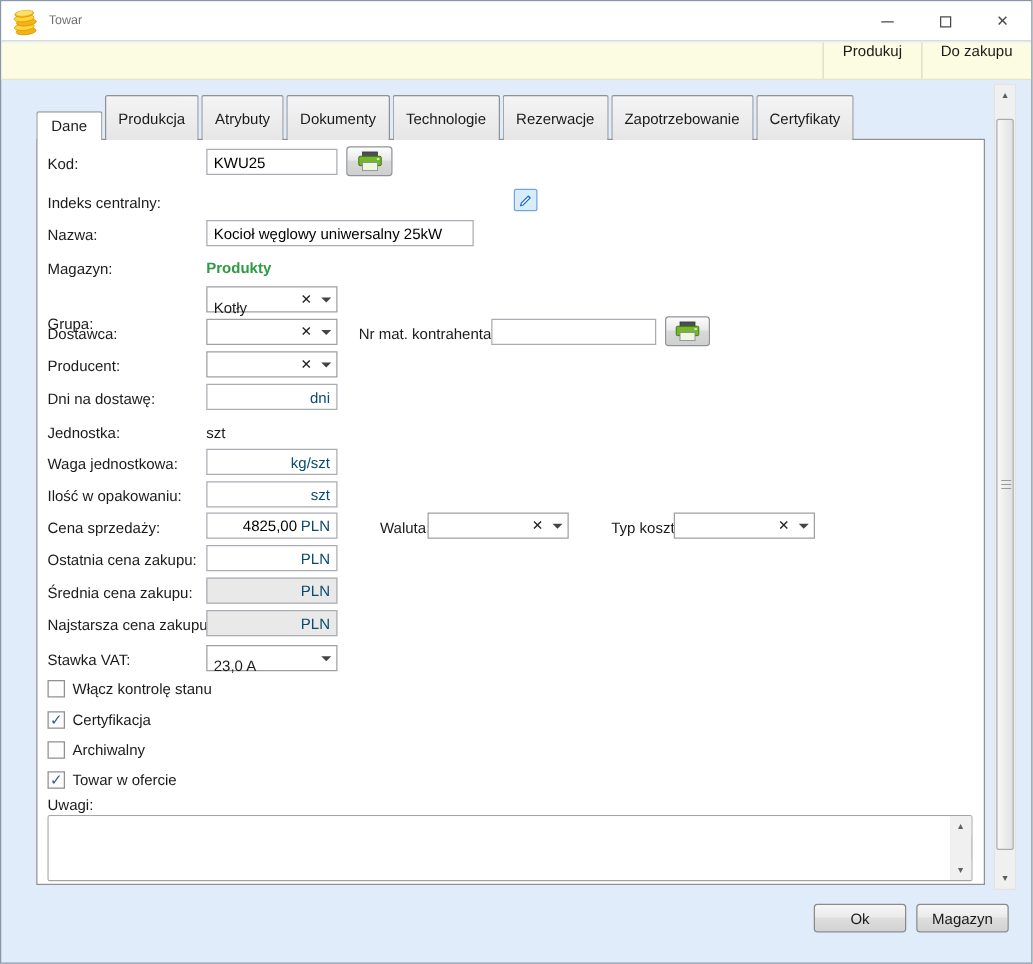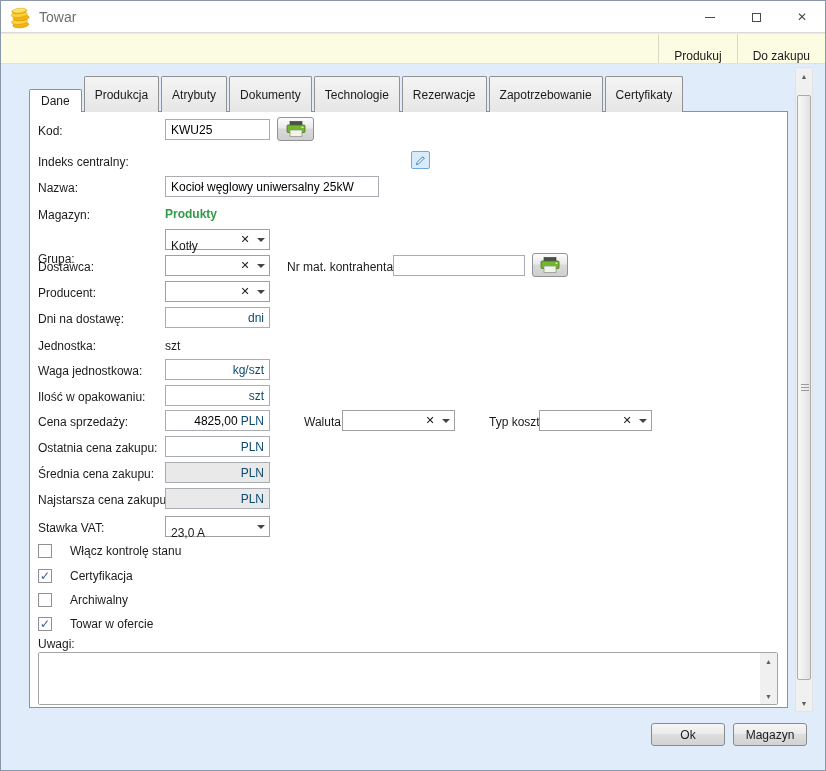--- a/index.html
+++ b/index.html
@@ -9,35 +9,35 @@
     background: #e1ecfb; border: 1px solid #8a97a8; overflow: hidden;
     font-size: 12px; color: #1b1b1b;
   }
   
   .titlebar {
     position: absolute; left: 0; top: 0; width: 100%; height: 32px;
     background: #ffffff; border-bottom: 1px solid #dadada;
     display: flex; align-items: center;
   }
   .titlebar .app-icon { margin-left: 8px; width: 22px; height: 24px; }
-  .titlebar .title-text { margin-left: 8px; color: #6f6f6f; font-size: 14px; }
+  .titlebar .title-text { margin-left: 8px; color: #6f6f6f; font-size: 10px; }
   .win-controls { position: absolute; right: 0; top: 0; height: 32px; display: flex; }
   .win-btn { width: 46px; height: 32px; display: flex; align-items: center; justify-content: center; color: #4a4a4a; }
   .min-glyph { display: block; width: 10px; height: 1px; background: #4a4a4a; }
   .max-glyph { display: block; width: 9px; height: 9px; border: 1px solid #4a4a4a; }
   .close-glyph { font-size: 12px; line-height: 1; }
   
   .toolbar {
     position: absolute; left: 0; top: 33px; width: 100%; height: 30px;
     background: #fcfce3; border-bottom: 1px solid #e3e3cf;
     display: flex; justify-content: flex-end; align-items: stretch;
   }
   .tb-btn {
     border-left: 1px solid #d9d9c6; padding: 0 15px;
-    display: flex; align-items: flex-end; color: #1b1b1b; cursor: default;
+    display: flex; align-items: flex-start; color: #1b1b1b; cursor: default;
   }
   
   .tabs { position: absolute; left: 28px; top: 89px; display: flex; align-items: flex-end; height: 22px; z-index: 3; }
   .tab {
     height: 36px; padding: 0 10px; margin-right: 2px;
     background: linear-gradient(#f4f4f4, #e6e6e6);
     border: 1px solid #919191; border-bottom: none;
     border-radius: 2px 2px 0 0;
     display: flex; align-items: center; font-size: 12px;
   }
@@ -77,21 +77,21 @@
   }
   .icon-btn {
     position: absolute; border: 1px solid #8f9399; border-radius: 3px;
     background: linear-gradient(#fdfdfd, #e9e9e9 45%, #d9d9d9 50%, #cfcfcf);
     display: flex; align-items: center; justify-content: center;
   }
   .edit-btn {
     position: absolute; width: 19px; height: 18px; border: 1px solid #72a7d6; border-radius: 2px;
     background: #d9ecfb; display: flex; align-items: center; justify-content: center;
   }
-  .chk-row { position: absolute; left: 8px; display: flex; align-items: center; gap: 18px; }
+  .chk-row { position: absolute; left: 8px; display: flex; align-items: center; gap: 6px; }
   .chk-box {
     width: 14px; height: 14px; border: 1px solid #8e9094; background: #fdfdfd;
     display: flex; align-items: center; justify-content: center;
     font-size: 12px; font-weight: bold; color: #35598c; line-height: 1;
   }
   .uwagi-box {
     position: absolute; left: 8px; top: 540px; width: 740px; height: 53px;
     border: 1px solid #a5a5a5; border-radius: 2px; background: #fff; display: flex;
   }
   .uwagi-box textarea { flex: 1; border: none; outline: none; resize: none; font: inherit; padding: 3px 5px; }

